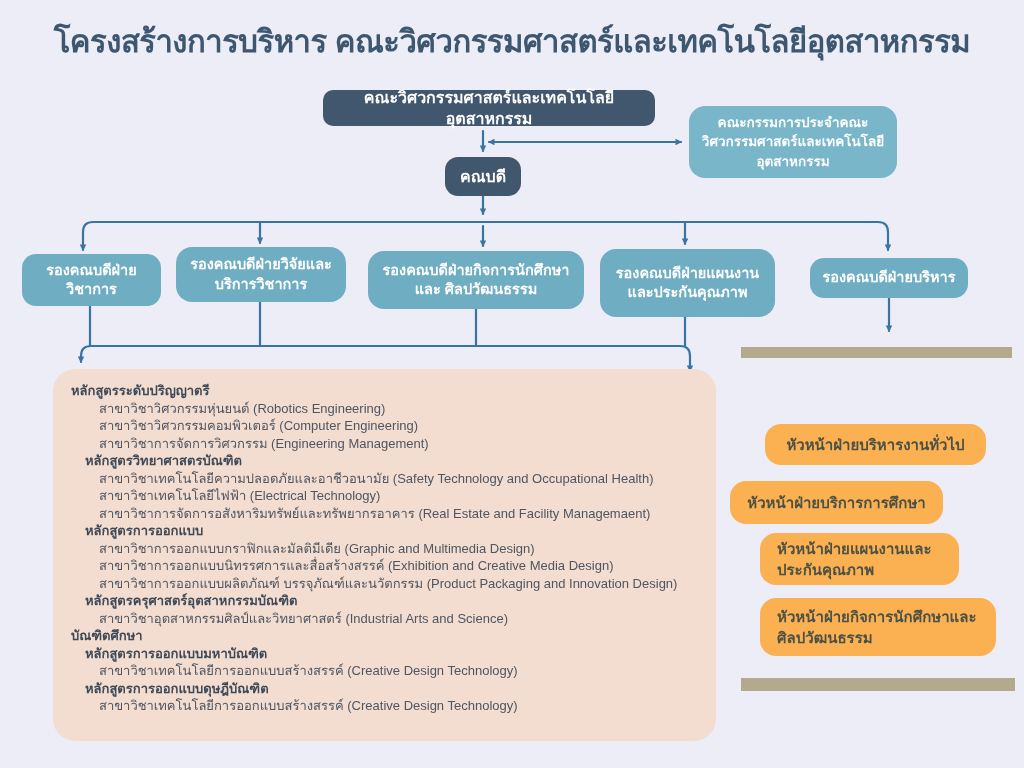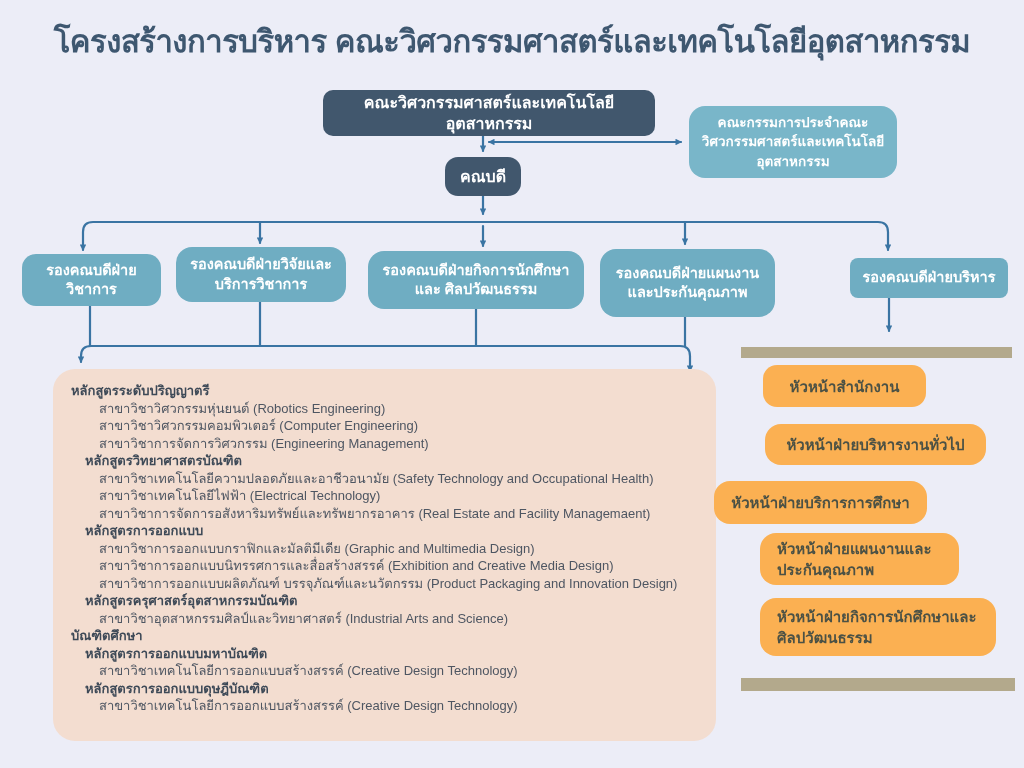--- a/index.html
+++ b/index.html
@@ -17,28 +17,28 @@
   }
   svg.connectors{position:absolute;left:0;top:0;pointer-events:none;}
   .box{
     position:absolute;display:flex;align-items:center;justify-content:center;
     text-align:center;white-space:pre-line;box-sizing:border-box;
     color:#ffffff;font-weight:bold;line-height:1.32;
   }
   .dark{background:#41576d;}
   .teal{background:#6fadc2;}
   .teal-light{background:#79b6c9;}
-  .main-box{left:323px;top:90px;width:332px;height:46px;border-radius:10px;font-size:16px;}
+  .main-box{left:323px;top:90px;width:332px;height:36px;border-radius:10px;font-size:16px;}
   .committee-box{left:689px;top:106px;width:208px;height:72px;border-radius:16px;font-size:13.5px;line-height:1.45;}
   .dean-box{left:445px;top:157px;width:76px;height:39px;border-radius:13px;font-size:16px;}
   .dep1{left:22px;top:254px;width:139px;height:52px;border-radius:14px;font-size:14.5px;}
   .dep2{left:176px;top:247px;width:170px;height:55px;border-radius:16px;font-size:14.5px;}
   .dep3{left:368px;top:251px;width:216px;height:58px;border-radius:16px;font-size:14.5px;}
   .dep4{left:600px;top:249px;width:175px;height:68px;border-radius:16px;font-size:14.5px;}
-  .dep5{left:810px;top:258px;width:158px;height:40px;border-radius:8px;font-size:14.5px;margin-left:40px;}
+  .dep5{left:810px;top:258px;width:158px;height:40px;border-radius:14px;font-size:14.5px;}
   .pink-panel{
     position:absolute;left:53px;top:369px;width:663px;height:372px;
     background:#f3ddd0;border-radius:22px;box-sizing:border-box;
     padding:13px 10px 0 18px;
   }
   .cur-line{font-size:13px;line-height:17.5px;color:#4e5662;white-space:nowrap;}
   .cur-line.bold{font-weight:bold;color:#3d4957;}
   .cur-line.lvl1{padding-left:14px;}
   .cur-line.lvl2{padding-left:28px;}
   .bar{position:absolute;background:#b3a98c;}
@@ -46,21 +46,21 @@
   .bar-bottom{left:741px;top:678px;width:274px;height:13px;}
   .staff{
     position:absolute;background:#fbb052;color:#4b5145;font-weight:bold;
     font-size:15px;display:flex;align-items:center;box-sizing:border-box;
     white-space:pre-line;line-height:1.4;
   }
   .staff.center{justify-content:center;text-align:center;}
   .staff.left{justify-content:flex-start;text-align:left;padding-left:17px;}
   .st1{left:763px;top:365px;width:163px;height:42px;border-radius:14px;}
   .st2{left:765px;top:424px;width:221px;height:41px;border-radius:16px;}
-  .st3{left:714px;top:481px;width:213px;height:43px;border-radius:16px;}
+  .st3{left:730px;top:481px;width:213px;height:43px;border-radius:16px;}
   .st4{left:760px;top:533px;width:199px;height:52px;border-radius:16px;}
   .st5{left:760px;top:598px;width:236px;height:58px;border-radius:16px;}
 </style>
 </head>
 <body>
 
 <div class="canvas">
 
   <h1 class="title">โครงสร้างการบริหาร คณะวิศวกรรมศาสตร์และเทคโนโลยีอุตสาหกรรม</h1>
 
@@ -135,21 +135,20 @@
         <div class="cur-line lvl0 bold">บัณฑิตศึกษา</div>
         <div class="cur-line lvl1 bold">หลักสูตรการออกแบบมหาบัณฑิต</div>
         <div class="cur-line lvl2">สาขาวิชาเทคโนโลยีการออกแบบสร้างสรรค์ (Creative Design Technology)</div>
         <div class="cur-line lvl1 bold">หลักสูตรการออกแบบดุษฎีบัณฑิต</div>
         <div class="cur-line lvl2">สาขาวิชาเทคโนโลยีการออกแบบสร้างสรรค์ (Creative Design Technology)</div>
       </div>
   </div>
 
   <div class="bar bar-top"></div>
 
-  <div class="staff center st1">หัวหน้าสำนักงาน</div>
   <div class="staff center st2">หัวหน้าฝ่ายบริหารงานทั่วไป</div>
   <div class="staff center st3">หัวหน้าฝ่ายบริการการศึกษา</div>
   <div class="staff left st4">หัวหน้าฝ่ายแผนงานและ
 ประกันคุณภาพ</div>
   <div class="staff left st5">หัวหน้าฝ่ายกิจการนักศึกษาและ
 ศิลปวัฒนธรรม</div>
 
   <div class="bar bar-bottom"></div>
 
 </div>

